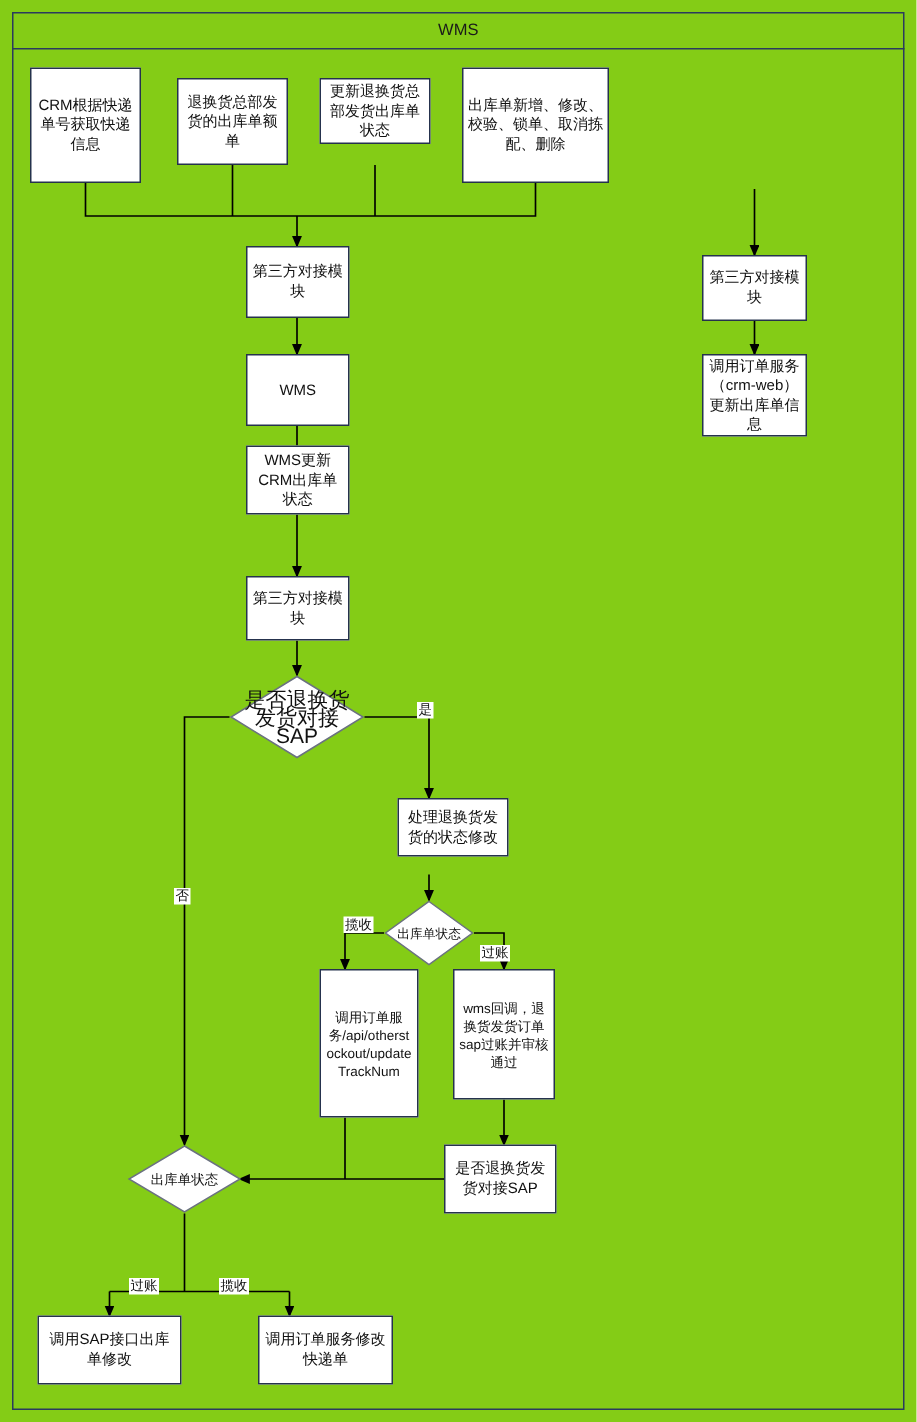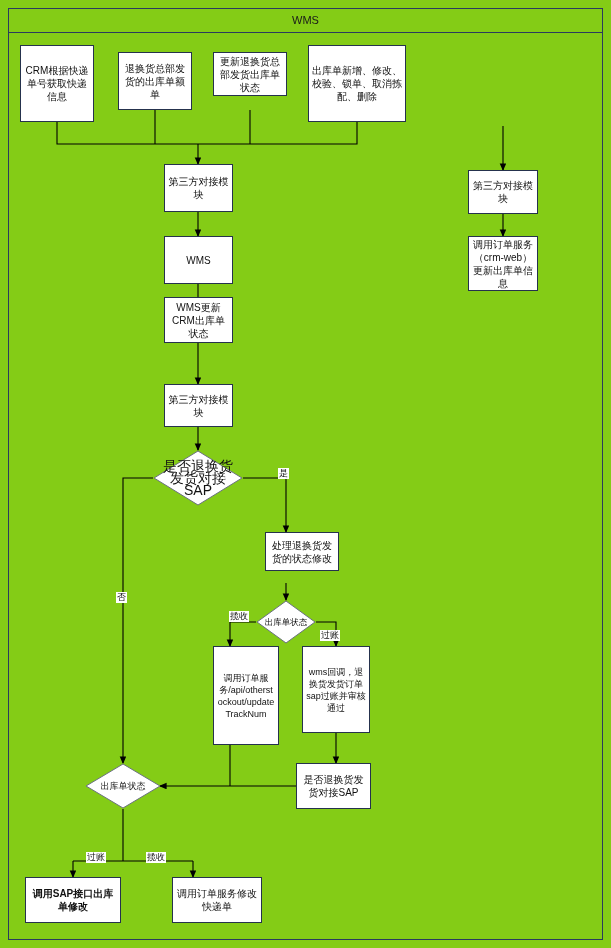--- a/index.html
+++ b/index.html
@@ -198,21 +198,21 @@
   <div class="diamond-wrap" style="left:85px; top:763px; width:76px; height:46px;">
     <svg width="76" height="46" viewBox="0 0 76 46">
       <polygon points="38,1 75,23 38,45 1,23" fill="#ffffff" stroke="#6b7280" stroke-width="1"></polygon>
     </svg>
     <div class="diamond-label" style="padding:0 14px; font-size:9px;">出库单状态</div>
   </div>
 
   <div class="edge-label" style="left:86px; top:852px;">过账</div>
   <div class="edge-label" style="left:146px; top:852px;">揽收</div>
 
-  <div class="node" style="left:25px; top:877px; width:96px; height:46px;font-weight:bold;">调用SAP接口出库单修改</div>
+  <div class="node" style="left:25px; top:877px; width:96px; height:46px;">调用SAP接口出库单修改</div>
 
   <div class="node" style="left:148px; top:877px; width:90px; height:46px;margin-left:24px;">调用订单服务修改快递单</div>
 
   <div class="node" style="left:468px; top:170px; width:70px; height:44px;">第三方对接模块</div>
 
   <div class="node" style="left:468px; top:236px; width:70px; height:55px;">调用订单服务（crm-web）更新出库单信息</div>
 
 </div>
 
 </body></html>

